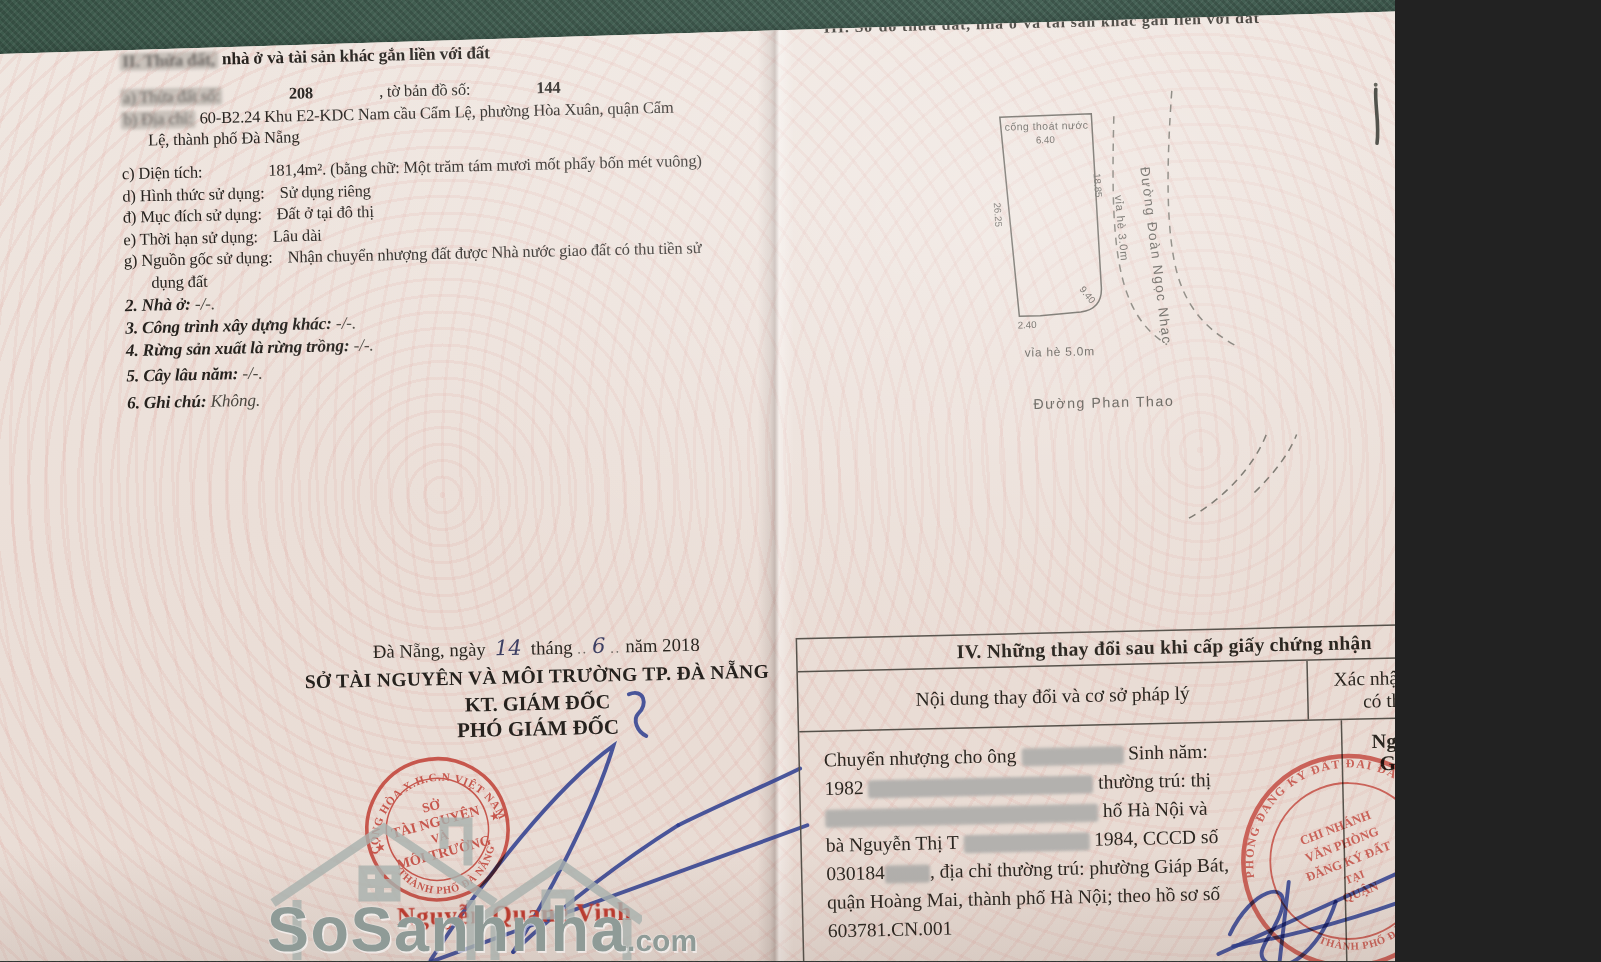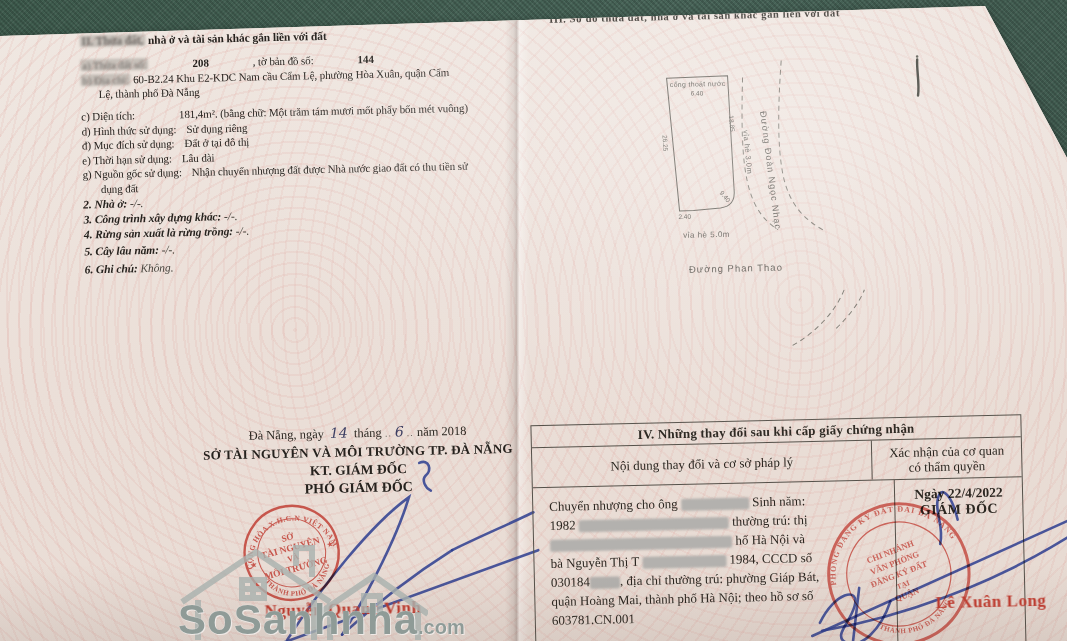--- a/index.html
+++ b/index.html
@@ -1,16 +1,16 @@
 <!DOCTYPE html>
 <html><head>
 <meta charset="utf-8">
 <style>
   html,body{margin:0;padding:0;background:#222;}
-  #photo{position:relative;width:1067px;height:641px;overflow:hidden;
+  #photo{position:relative;width:930px;height:641px;overflow:hidden;
     background:
       repeating-linear-gradient(45deg, rgba(0,0,0,.14) 0 2px, rgba(0,0,0,0) 2px 4px),
       repeating-linear-gradient(-45deg, rgba(255,255,255,.05) 0 1px, rgba(255,255,255,0) 1px 3px),
       linear-gradient(100deg,#3d5a4c,#476357 60%,#3f5a4e);
     font-family:"Liberation Serif", serif;}
   #paper-wrap{position:absolute;inset:0;filter:drop-shadow(0 3px 5px rgba(0,0,0,.45));}
   #paper{position:absolute;inset:0;
     clip-path:polygon(0px 36px, 985px 6px, 1067px 158px, 1067px 641px, 0px 641px);
     background-color:#ebe2db;
     background-image:

